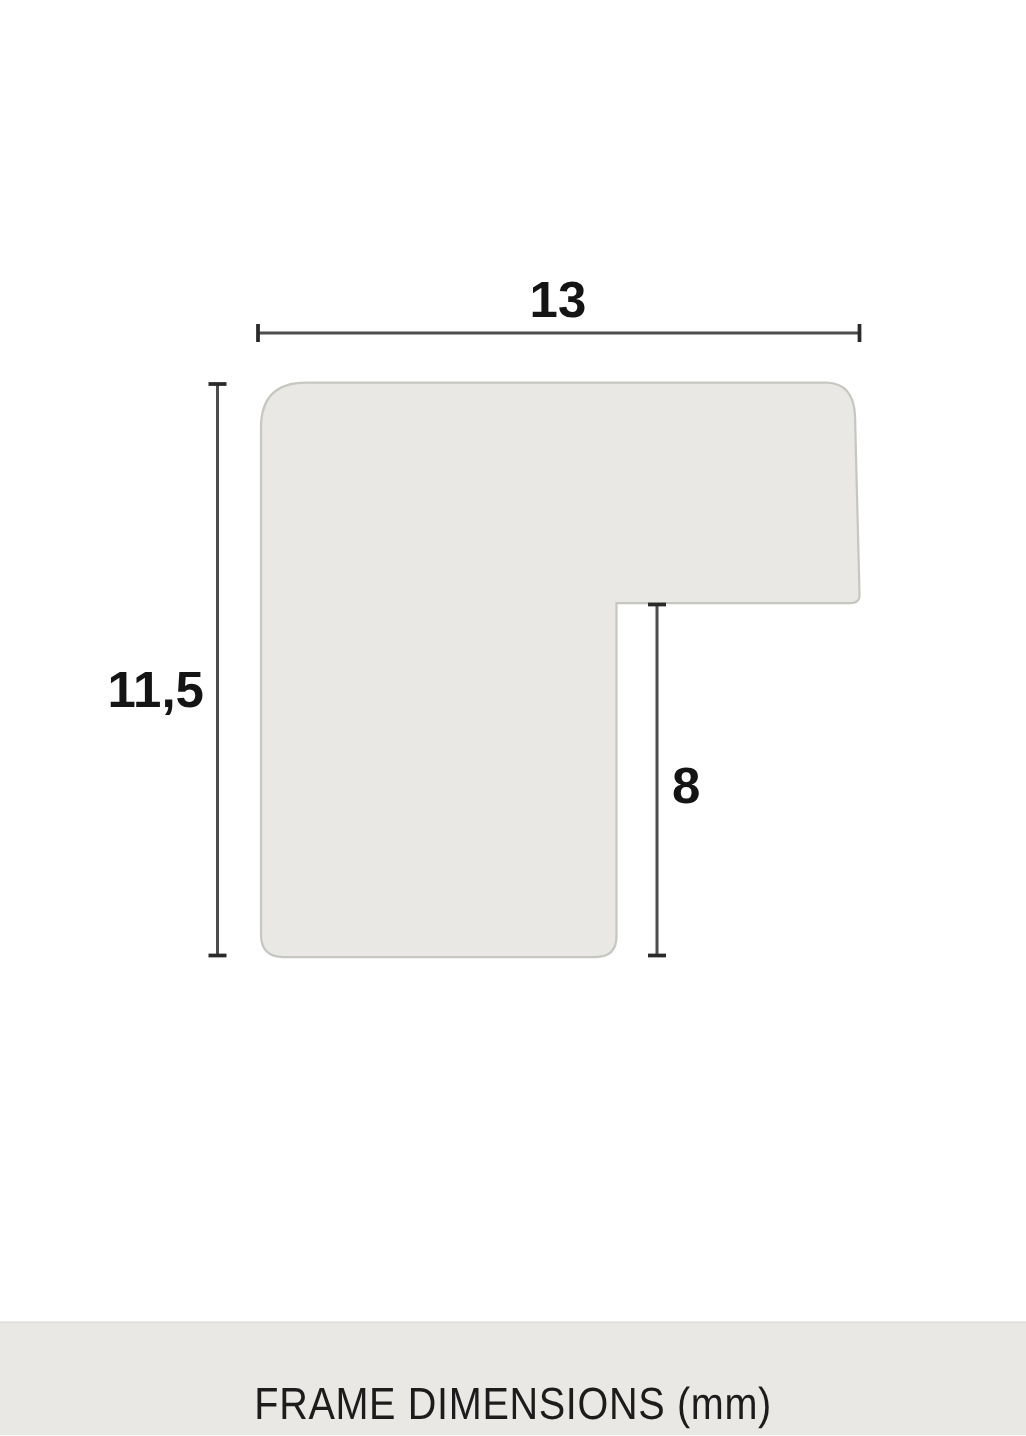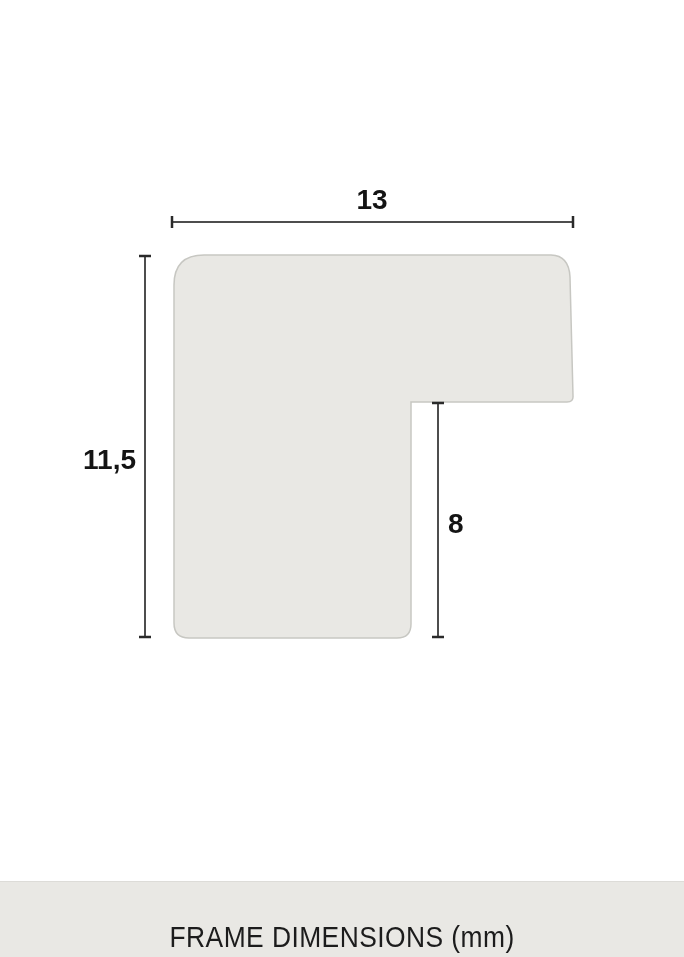--- a/index.html
+++ b/index.html
@@ -29,21 +29,21 @@
     stroke: var(--dimension-line, #4d4d4d);
     stroke-width: 2;
   }
   .dim-cap {
     stroke: var(--dimension-cap, #2a2a2a);
     stroke-width: 2.5;
   }
   .dim-label {
     position: absolute;
     color: var(--label-text, #141414);
-    font-size: 28px;
+    font-size: 34px;
     font-weight: bold;
     line-height: 32px;
     white-space: nowrap;
   }
   .dim-label.width { left: 332px; top: 184px; width: 80px; text-align: center; }
   .dim-label.height { left: 36px; top: 428px; width: 100px; text-align: right; margin-top: 16px; }
   .dim-label.inner { left: 448px; top: 508px; }
   .footer-bar {
     position: absolute;
     left: 0;

